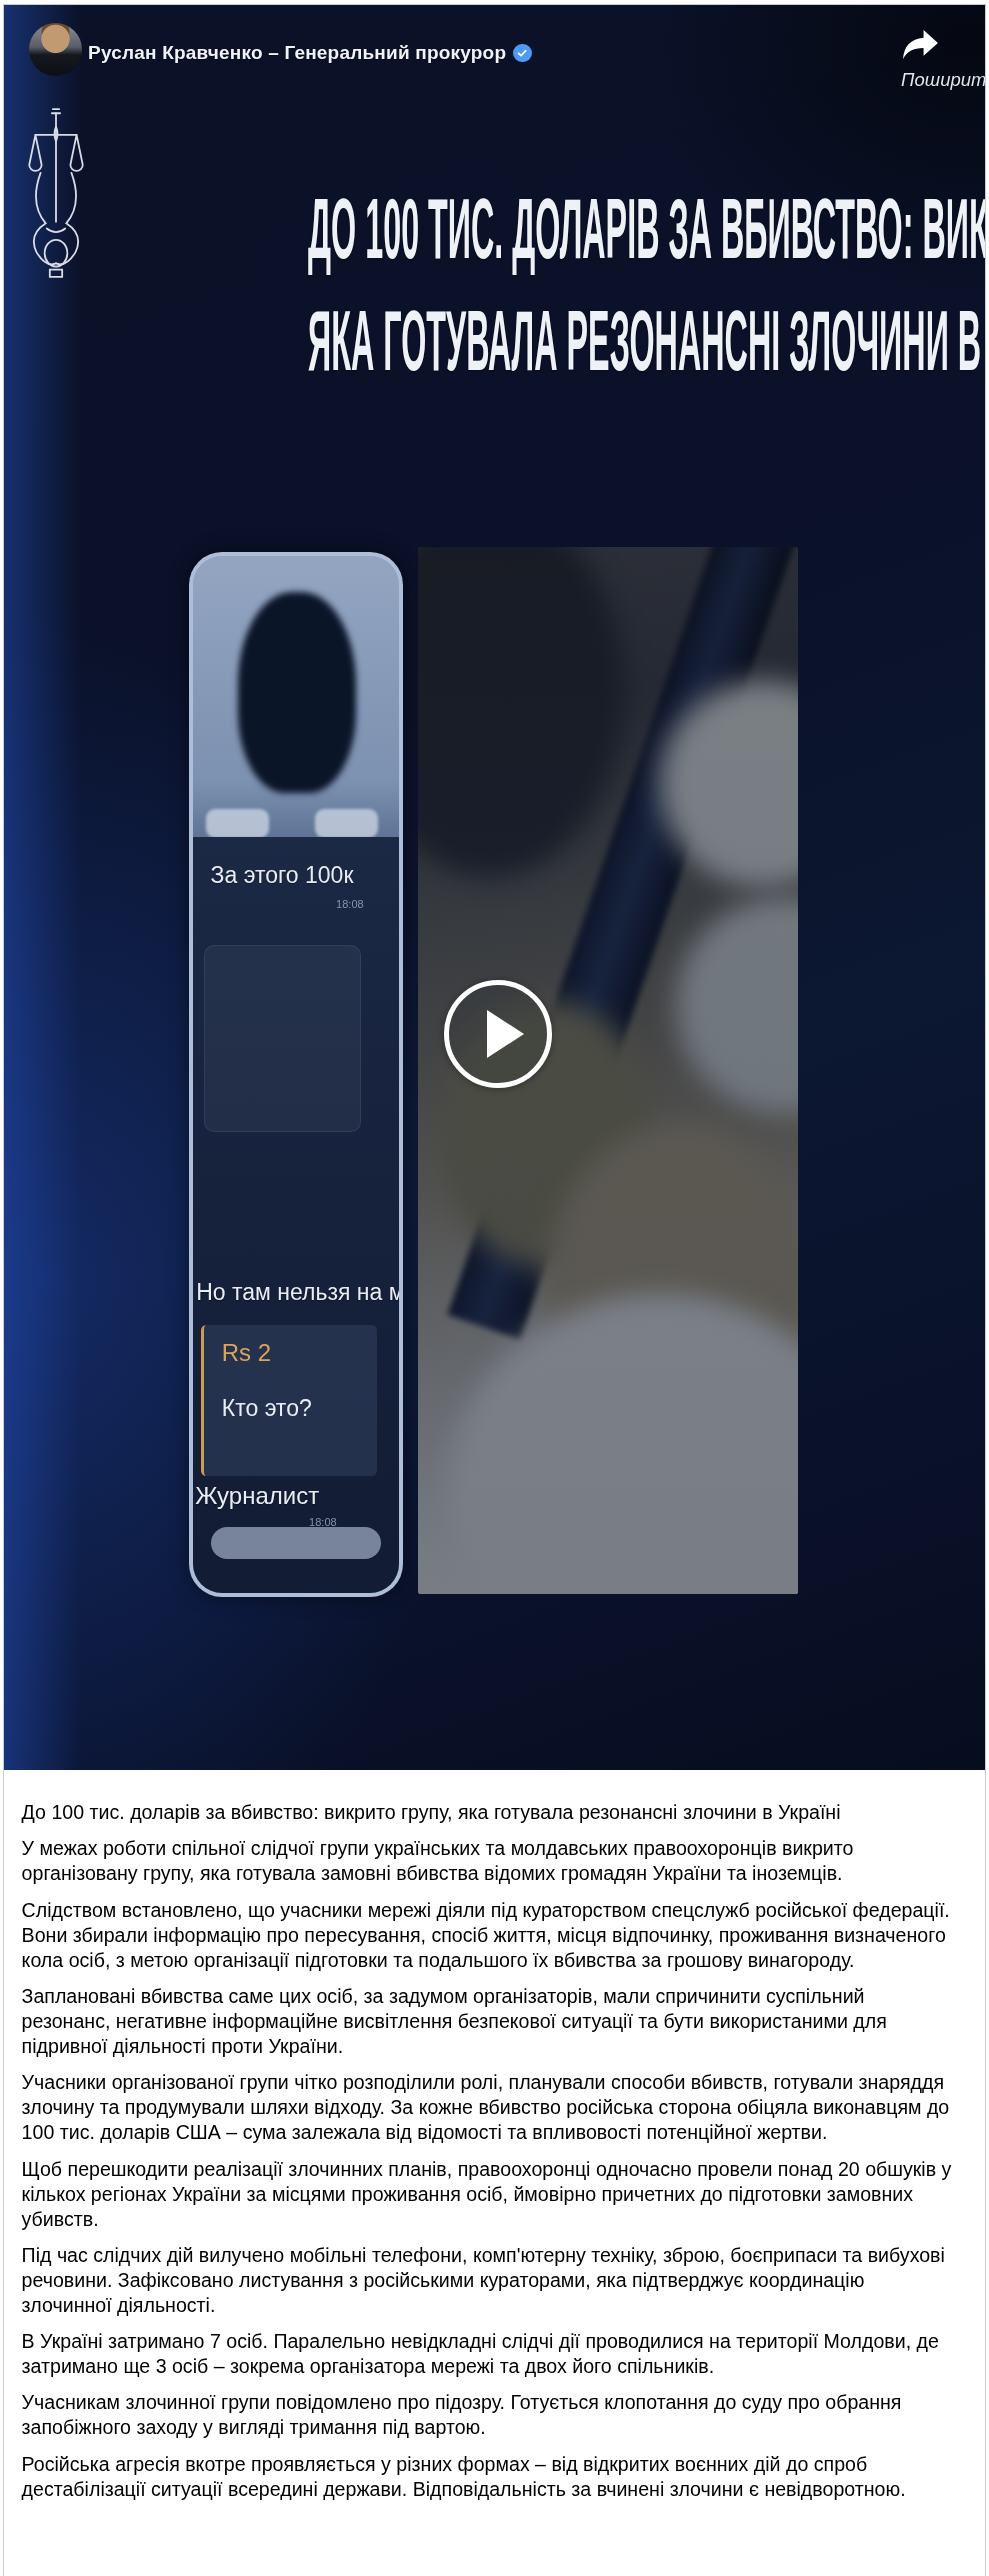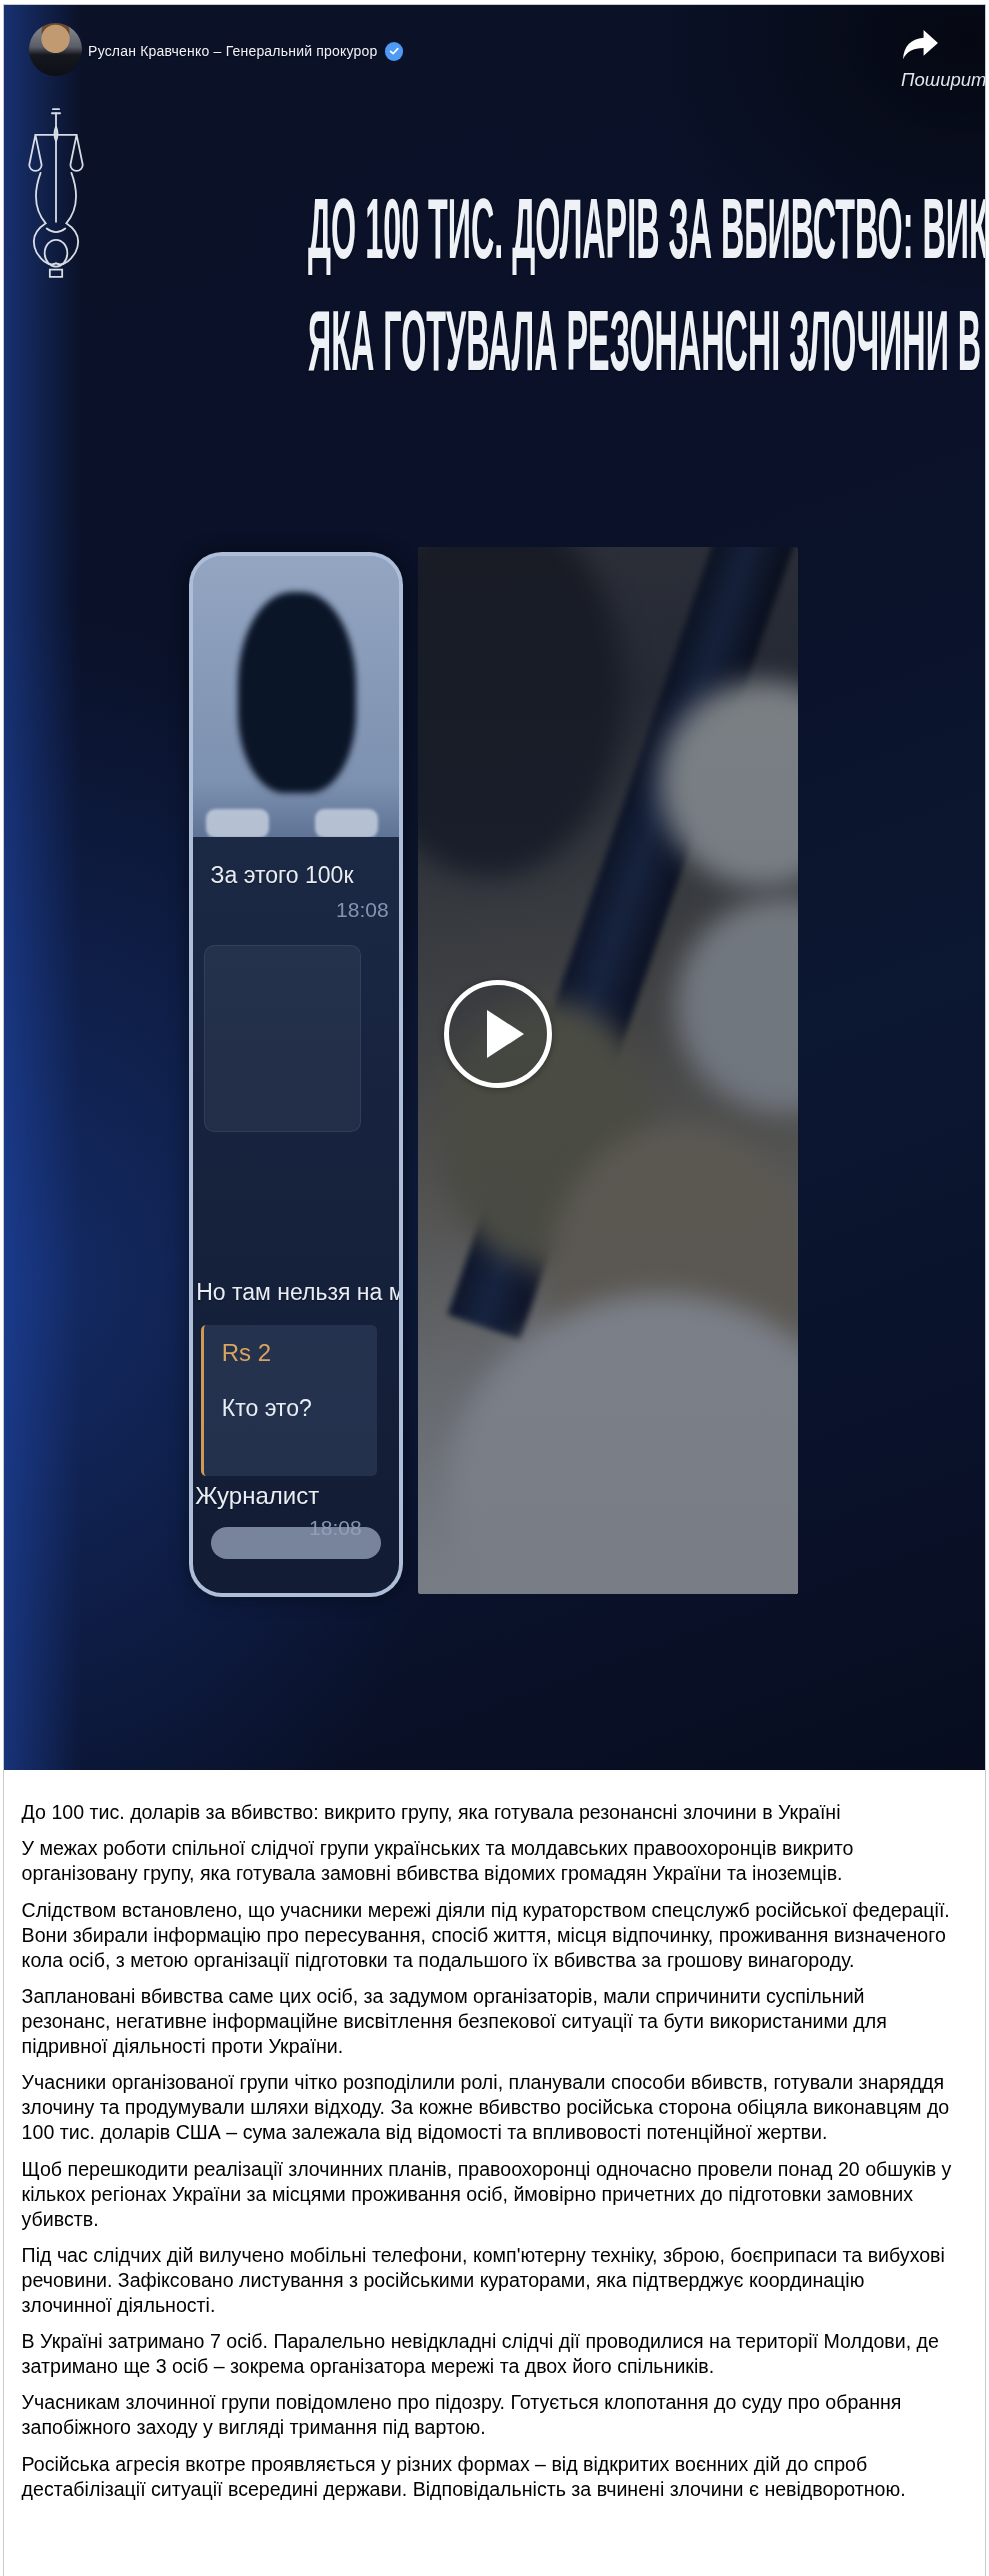--- a/index.html
+++ b/index.html
@@ -14,21 +14,21 @@
       linear-gradient(to right, rgba(38,86,200,0.45) 0px, rgba(38,86,200,0) 77px),
       linear-gradient(160deg,#0b1228 0%, #0a1128 35%, #0c1731 62%, #0a122b 82%, #070d1f 100%);}
 
   
   .avatar{position:absolute;left:25px;top:17.5px;width:53px;height:53px;border-radius:50%;overflow:hidden;
     background:
       radial-gradient(circle at 50% 30%, #c29a72 0 30%, rgba(194,154,114,0) 32%),
       radial-gradient(circle at 50% 16%, #6d4a2e 0 26%, rgba(109,74,46,0) 28%),
       linear-gradient(180deg,#8d8f96 0%, #5a5d66 45%, #15181f 60%, #0d0f16 100%);}
   .name-row{position:absolute;left:84px;top:37px;display:flex;align-items:center;gap:7.2px;}
-  .name{font-size:14px;font-weight:400;color:#f1f3f7;letter-spacing:0.2px;white-space:nowrap;text-shadow:0 0.5px 1px rgba(0,0,0,.5);}
+  .name{font-size:19px;font-weight:700;color:#f1f3f7;letter-spacing:0.2px;white-space:nowrap;text-shadow:0 0.5px 1px rgba(0,0,0,.5);}
   .badge{width:18.5px;height:18.5px;border-radius:50%;background:#4e9af5;display:flex;align-items:center;justify-content:center;flex:0 0 auto;}
   .badge svg{width:10.3px;height:10.3px;}
   .share-top{position:absolute;left:897px;top:23px;width:103px;text-align:left;cursor:pointer;font-style:italic;}
   .share-top .arrow{display:inline-block;}
   .share-label{margin-top:5.2px;font-size:18.5px;color:#e1e5ec;text-shadow:0 0.5px 1px rgba(0,0,0,.5);}
 
   
   .emblem{position:absolute;left:15.5px;top:101px;opacity:0.92;}
 
   
@@ -40,21 +40,21 @@
   
   .phone{position:absolute;left:185px;top:547px;width:206px;height:1037px;border-radius:33px;
     border:4.6px solid rgba(178,193,218,0.9);overflow:hidden;background:#8d9fbc;box-shadow:0 0 20.6px rgba(0,0,0,.45);}
   .phone-top{position:absolute;left:0;top:0;width:100%;height:281px;background:linear-gradient(180deg,#93a5c1 0%,#7d91b0 80%,#5f7396 100%);}
   .phone-blob{position:absolute;left:45px;top:36px;width:118px;height:201px;background:#0b1528;border-radius:46% 46% 40% 40%;filter:blur(3.1px);}
   .phone-pill{position:absolute;width:63px;height:29px;border-radius:9.3px;background:#c3cedd;opacity:.85;filter:blur(1.5px);}
   .pill-l{left:13.4px;top:253px;}
   .pill-r{left:122px;top:253px;}
   .phone-chat{position:absolute;left:0;top:281px;width:100%;height:756px;background:linear-gradient(180deg,#1b2944 0%,#16213c 50%,#121c34 100%);padding-left:35px;}
   .msg{position:absolute;color:#e9edf4;font-size:23px;white-space:nowrap;text-shadow:0 0.5px 1px rgba(0,0,0,.4);}
-  .msg-time{position:absolute;color:#8494b0;font-size:21px;}
+  .msg-time{position:absolute;color:#8494b0;font-size:11px;}
   .ghost-bubble{position:absolute;left:11.3px;top:108px;width:155px;height:185px;border-radius:10.3px;background:rgba(255,255,255,0.05);border:0.5px solid rgba(160,180,210,0.12);}
   .m1{left:17.5px;top:25px;}
   .m1t{left:143px;top:61px;}
   .m2{left:3.1px;top:442px;}
   .reply-bubble{position:absolute;left:8.2px;top:488px;width:173px;height:151px;background:rgba(125,150,190,0.16);border-left:3.6px solid #cf9a57;border-radius:5.2px;}
   .rq-title{position:absolute;left:17.5px;top:14.4px;font-size:24px;color:#d8a45f;white-space:nowrap;}
   .rq-text{position:absolute;left:17.5px;top:70px;font-size:23px;color:#e9edf4;white-space:nowrap;}
   .m3{left:2.1px;top:645px;font-size:24px;}
   .m3t{left:116px;top:679px;}
   .input-pill{position:absolute;left:17.5px;top:690px;width:170px;height:32px;border-radius:16.5px;background:#93a2ba;opacity:.78;}

